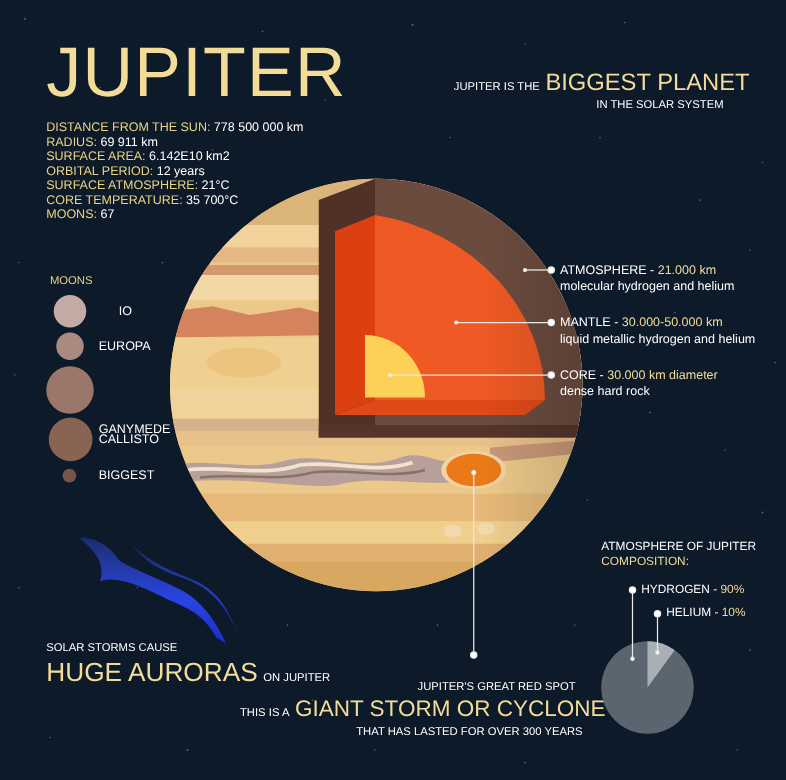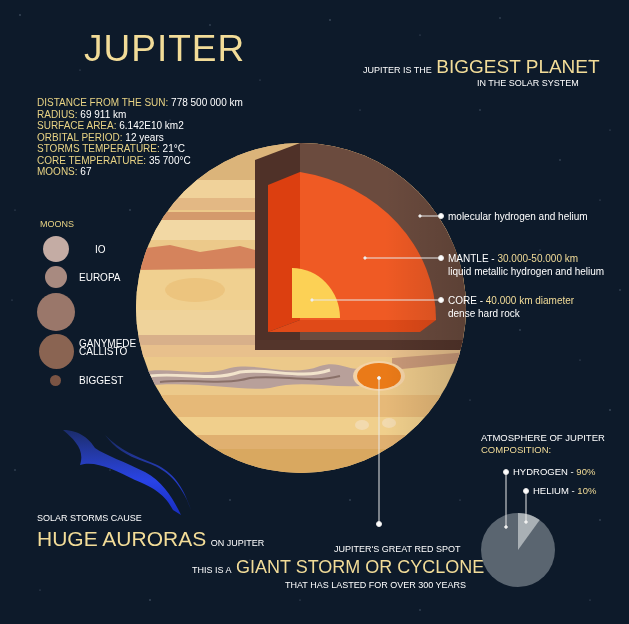--- a/index.html
+++ b/index.html
@@ -1,20 +1,20 @@
 <!DOCTYPE html>
 <html><head>
 <meta charset="utf-8">
 <style>
   html, body { margin:0; padding:0; }
   body { width:629px; height:624px; background:#0d1a2a; position:relative; overflow:hidden;
          font-family:"Liberation Sans", "DejaVu Sans", sans-serif; }
   .abs { position:absolute; }
   .stars { position:absolute; left:0; top:0; }
-  .title { left:37px; top:30px; font-size:37px; color:#f2dc98; letter-spacing:1px; font-weight:normal; line-height:1;margin-left:47px; }
+  .title { left:37px; top:30px; font-size:56px; color:#f2dc98; letter-spacing:1px; font-weight:normal; line-height:1; }
   .stats { left:37px; top:97px; font-size:10px; line-height:11.5px; color:#ffffff; }
   .stats .lbl { color:#e8d384; }
   .tag { font-size:9px; color:#ffffff; }
   .big { color:#f2dc98; font-size:19px; }
   .moons-title { left:40px; top:219px; font-size:9px; color:#e8d384; }
   .moon { position:absolute; border-radius:50%; }
   .moon-lbl { position:absolute; font-size:10px; color:#ffffff; }
   .info { font-size:10px; color:#ffffff; line-height:13px; }
   .info .hl { color:#f2dc98; }
   .comp { left:481px; top:432px; font-size:9.5px; color:#ffffff; line-height:12px; }
@@ -64,21 +64,21 @@
   </g>
 </svg>
 
 <div class="abs title">JUPITER</div>
 
 <div class="abs stats">
   <div><span class="lbl">DISTANCE FROM THE SUN:</span> <span>778 500 000 km</span></div>
   <div><span class="lbl">RADIUS:</span> <span>69 911 km</span></div>
   <div><span class="lbl">SURFACE AREA:</span> <span>6.142E10  km2</span></div>
   <div><span class="lbl">ORBITAL PERIOD:</span> <span>12 years</span></div>
-  <div><span class="lbl">STORMS TEMPERATURE:</span> <span>21°C</span></div>
+  <div><span class="lbl">SURFACE ATMOSPHERE:</span> <span>21°C</span></div>
   <div><span class="lbl">CORE TEMPERATURE:</span> <span>35 700°C</span></div>
   <div><span class="lbl">MOONS:</span> <span>67</span></div>
 </div>
 
 <div class="abs" style="left:363px; top:56px;">
   <span class="tag">JUPITER IS THE</span>
   <span class="big">BIGGEST PLANET</span>
 </div>
 <div class="abs tag" style="left:477px; top:78px;">IN THE SOLAR SYSTEM</div>
 
@@ -167,28 +167,29 @@
     <line x1="312" y1="300" x2="441" y2="300"></line>
     <circle cx="312" cy="300" r="1.2"></circle>
       <circle cx="441" cy="300" r="2.5"></circle>
     <line x1="379" y1="378" x2="379" y2="524"></line>
     <circle cx="379" cy="378" r="1.5"></circle>
       <circle cx="379" cy="524" r="2.5"></circle>
   </g>
 </svg>
 
 <div class="abs info" style="left:448px; top:210px;">
+  <div><span>ATMOSPHERE</span> - <span class="hl">21.000 km</span></div>
   <div>molecular hydrogen and helium</div>
 </div>
 <div class="abs info" style="left:448px; top:252px;">
   <div><span>MANTLE</span> - <span class="hl">30.000-50.000 km</span></div>
   <div>liquid metallic hydrogen and helium</div>
 </div>
 <div class="abs info" style="left:448px; top:294px;">
-  <div><span>CORE</span> - <span class="hl">40.000 km diameter</span></div>
+  <div><span>CORE</span> - <span class="hl">30.000 km diameter</span></div>
   <div>dense hard rock</div>
 </div>
 
 <div class="abs tag" style="left:334px; top:544px;">JUPITER'S GREAT RED SPOT</div>
 <div class="abs" style="left:192px; top:557px;">
   <span class="tag">THIS IS A</span>
   <span class="big" style="font-size:18px;">GIANT STORM OR CYCLONE</span>
 </div>
 <div class="abs tag" style="left:285px; top:580px;">THAT HAS LASTED FOR OVER 300 YEARS</div>
 

